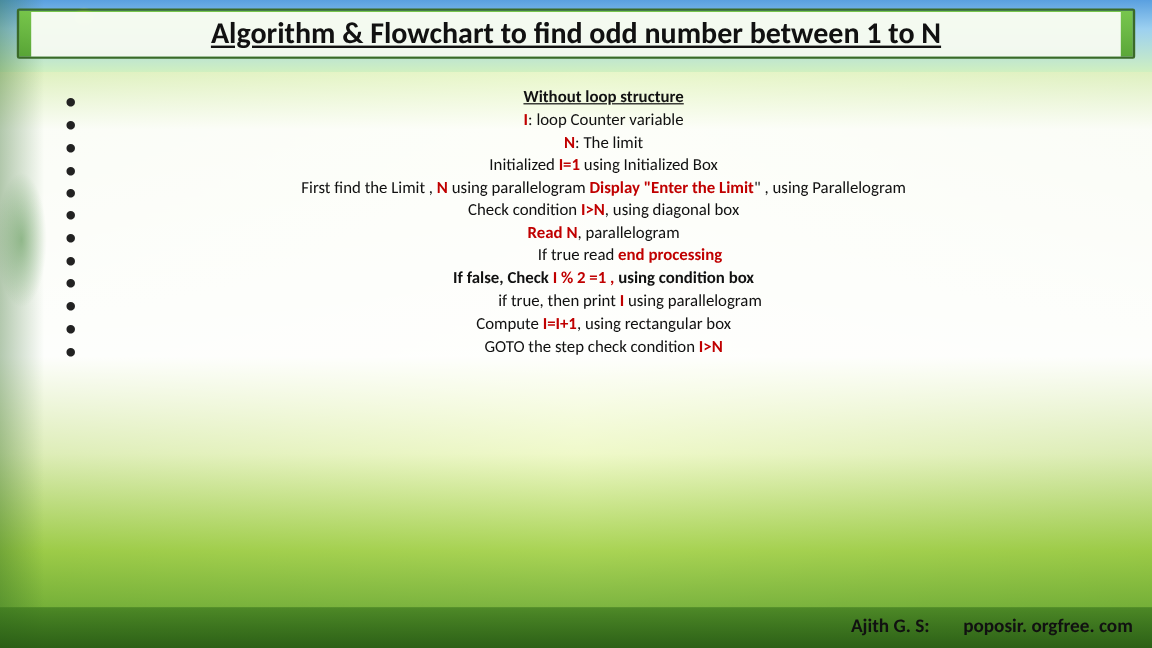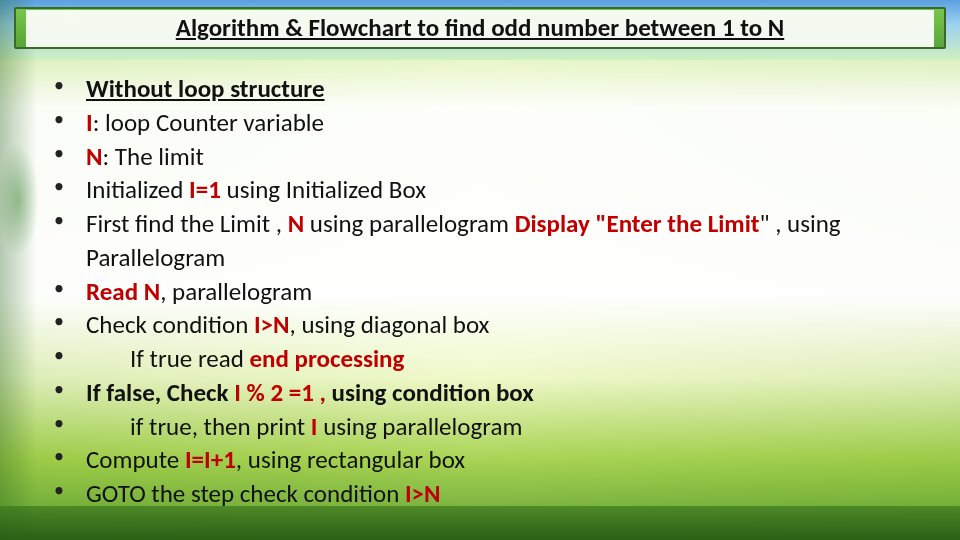--- a/index.html
+++ b/index.html
@@ -53,24 +53,25 @@
   }
   .content {
     position: absolute;
     top: 72px; left: 40px; right: 40px; bottom: 50px;
     z-index: 3;
   }
   ul.main { list-style: none; }
   ul.main > li {
     position: relative;
     padding-left: 46px;
-    font-size: 25px;
+    font-size: 14px;
     line-height: 1.35;
     color: #111;
     font-weight: 500;
+    text-align: center;
   }
   ul.main > li::before {
     content: "•";
     position: absolute;
     left: 14px;
     top: 0;
     font-size: 20px;
     color: #222;
   }
   .bu { font-weight: 700; text-decoration: underline; }
@@ -126,25 +127,25 @@
 
       <li>
         <span>Initialized </span><span class="redb">I=1</span><span> using Initialized Box</span>
       </li>
 
       <li>
         <span>First find the Limit , </span><span class="redb">N</span><span> using parallelogram </span><span class="redb">Display "Enter the Limit</span><span>" , using Parallelogram</span>
       </li>
 
       <li>
-        <span class="redb">Read N</span><span>, parallelogram</span>
+        <span>Check condition </span><span class="redb">I&gt;N</span><span>, using diagonal box</span>
       </li>
 
       <li>
-        <span>Check condition </span><span class="redb">I&gt;N</span><span>, using diagonal box</span>
+        <span class="redb">Read N</span><span>, parallelogram</span>
       </li>
 
       <li>
         <span class="indent">
           <span>If true  read </span><span class="redb">end processing</span>
         </span>
       </li>
 
       <li>
         <span class="b">If false, Check </span><span class="redb">I % 2 =1 , </span><span class="b">using condition box</span>
@@ -160,13 +161,16 @@
         <span>Compute </span><span class="redb">I=I+1</span><span>, using rectangular box</span>
       </li>
 
       <li>
         <span>GOTO the step check condition </span><span class="redb">I&gt;N</span>
       </li>
 
     </ul>
   </div>
 
+  <div class="footer">
+    <span>Ajith G. S:</span><span class="gap"></span><span>poposir. orgfree. com</span>
+  </div>
 </div>
 
 </body></html>

